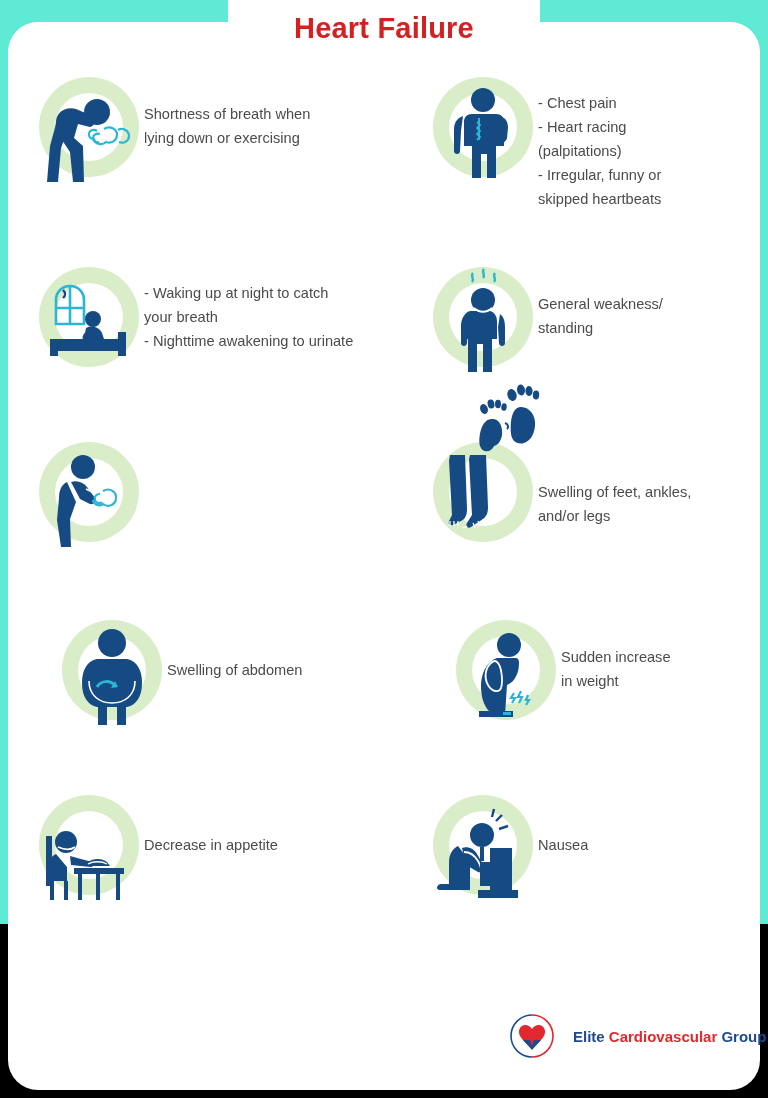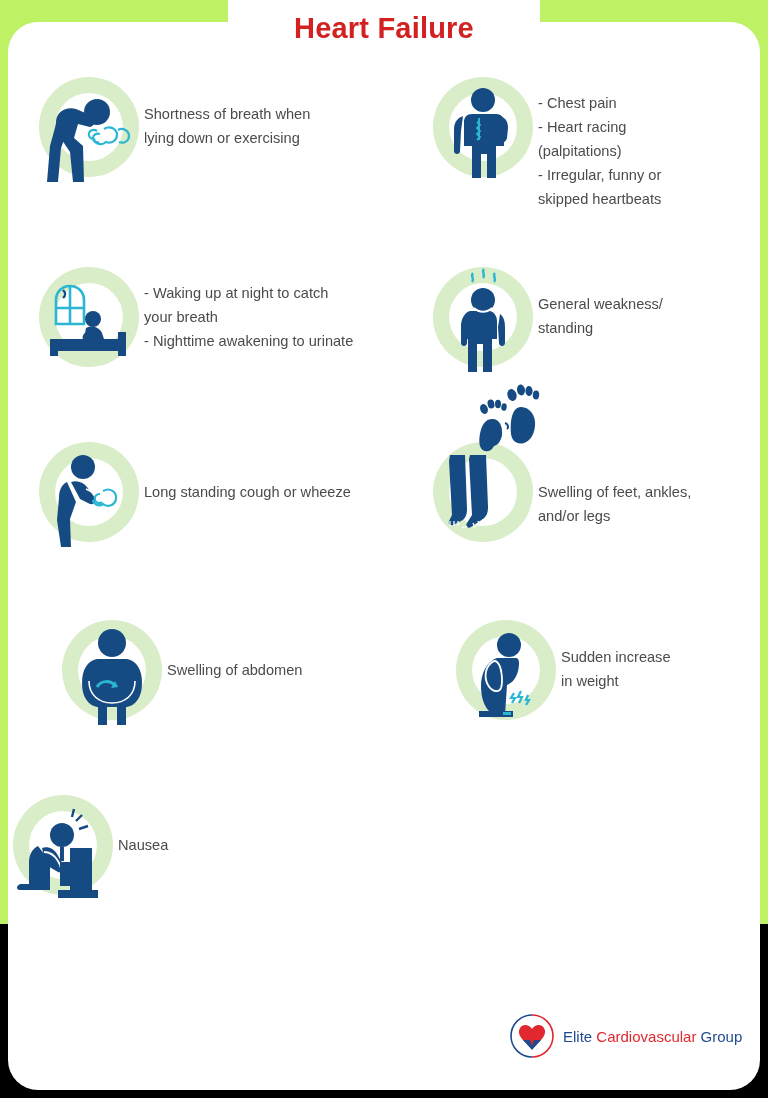--- a/index.html
+++ b/index.html
@@ -11,21 +11,21 @@
     width: 768px;
     height: 1098px;
     overflow: hidden;
     font-family: "Liberation Sans", sans-serif;
   }
 
   #poster {
     position: relative;
     width: 768px;
     height: 924px;
-    background: #bef264;
+    background: #5eead4;
   }
 
   .card {
     position: absolute;
     left: 8px;
     top: 22px;
     width: 752px;
     height: 1068px;
     background: #ffffff;
     border-radius: 30px;
@@ -125,23 +125,24 @@
     align-items: center;
     gap: 9px;
   }
   .logo-mark {
     width: 44px;
     height: 48px;
     flex: 0 0 44px;
   }
   .logo-text {
     font-size: 15px;
-    font-weight: normal;
+    font-weight: bold;
     font-family: "Liberation Sans", sans-serif;
     white-space: nowrap;
+    margin-left: 10px;
   }
   .lt-blue { color: #1f4b8e; }
   .lt-red  { color: #e0282e; }
 </style>
 </head>
 <body>
 
 <div id="poster">
 
   <div class="card"></div>
@@ -241,21 +242,20 @@
             <circle cx="49" cy="30" r="12" fill="#164a82"></circle>
             <path d="M33 45 c-6 3 -8 9 -8 16 l-2 22 4 27 h10 l-1 -28 6 -17 Z" fill="#164a82"></path>
             <path d="M37 45 c6 -2 12 0 16 5 l8 11 c2 3 -1 7 -5 6 l-10 -5" fill="#164a82"></path>
             <path d="M52 52 c5 2 10 6 11 10" stroke="#ffffff" stroke-width="1.6" fill="none"></path>
             <g fill="none" stroke="#2bb6d4" stroke-width="2.2">
               <path d="M66 57 c-4 0 -6 3 -5 6 1 3 5 4 7 2"></path>
               <path d="M69 54 c7 -4 14 1 13 8 -1 6 -8 9 -13 5 -4 3 -10 0 -10 -4"></path>
             </g>
           </svg>
         </div>
-        <div class="label lvc">Long standing cough or wheeze</div>
       </div>
       <div class="col right">
         <div class="icon-wrap">
           <div class="ring"></div>
           <svg class="glyph" viewBox="0 0 110 110" style="overflow:visible;">
             <g fill="#164a82">
               <path d="M93 -30 c9 0 15 9 14 19 -1 9 -5 15 -11 17 -7 2 -12 -2 -13 -9 -1 -10 0 -27 10 -27 Z"></path>
               <ellipse cx="84" cy="-42" rx="4.5" ry="6" transform="rotate(-18 84 -42)"></ellipse>
               <ellipse cx="93" cy="-47" rx="4" ry="5.5" transform="rotate(-10 93 -47)"></ellipse>
               <ellipse cx="101" cy="-46" rx="3.6" ry="5" transform="rotate(-4 101 -46)"></ellipse>
@@ -311,20 +311,39 @@
               <path d="M77 80 l-2 5 h3 l-3 5"></path>
             </g>
           </svg>
         </div>
         <div class="label lv1">Sudden increase
 in weight</div>
       </div>
     </div>
 
     <div class="row" style="height:170px;">
+      <div class="col left">
+        <div class="icon-wrap">
+          <div class="ring"></div>
+          <svg class="glyph" viewBox="0 0 110 110">
+            <circle cx="32" cy="52" r="11" fill="#164a82"></circle>
+            <path d="M24 57 c7 3 13 3 17 0" stroke="#ffffff" stroke-width="1.8" fill="none"></path>
+            <path d="M22 64 c-5 2 -7 7 -7 13 l0 14 h18 l0 -14 Z" fill="#164a82"></path>
+            <path d="M36 66 l22 6 c3 1 2 5 -1 5 l-20 -2 Z" fill="#164a82"></path>
+            <path d="M12 46 h6 v50 h-6 Z" fill="#164a82"></path>
+            <path d="M12 74 h14 v6 H12 Z" fill="#164a82"></path>
+            <path d="M16 91 h4 v19 h-4 Z M30 91 h4 v19 h-4 Z" fill="#164a82"></path>
+            <path d="M40 78 h50 v6 H40 Z" fill="#164a82"></path>
+            <path d="M44 84 h4 v26 h-4 Z M62 84 h4 v26 h-4 Z M82 84 h4 v26 h-4 Z" fill="#164a82"></path>
+            <path d="M54 72 c5 -4 14 -4 19 0 l3 4 H52 Z" fill="#164a82"></path>
+            <path d="M54 74 c5 -3 14 -3 19 0" stroke="#ffffff" stroke-width="1.4" fill="none"></path>
+          </svg>
+        </div>
+        <div class="label lvc">Decrease in appetite</div>
+      </div>
       <div class="col right">
         <div class="icon-wrap">
           <div class="ring"></div>
           <svg class="glyph" viewBox="0 0 110 110">
             <circle cx="54" cy="45" r="12" fill="#164a82"></circle>
             <path d="M30 56 c-6 3 -9 9 -9 16 l0 22 h-8 c-4 0 -6 6 -1 6 h30 l0 -28 Z" fill="#164a82"></path>
             <path d="M34 58 c6 -2 12 1 15 6 l7 12 c2 4 -2 8 -6 6 l-12 -7" fill="#164a82"></path>
             <path d="M36 62 c6 0 11 4 14 9 3 5 4 10 2 13" stroke="#ffffff" stroke-width="1.8" fill="none"></path>
             <path d="M52 57 v14 h4 V57 Z" fill="#164a82"></path>
             <path d="M62 58 h22 v42 h-22 Z" fill="#164a82"></path>

